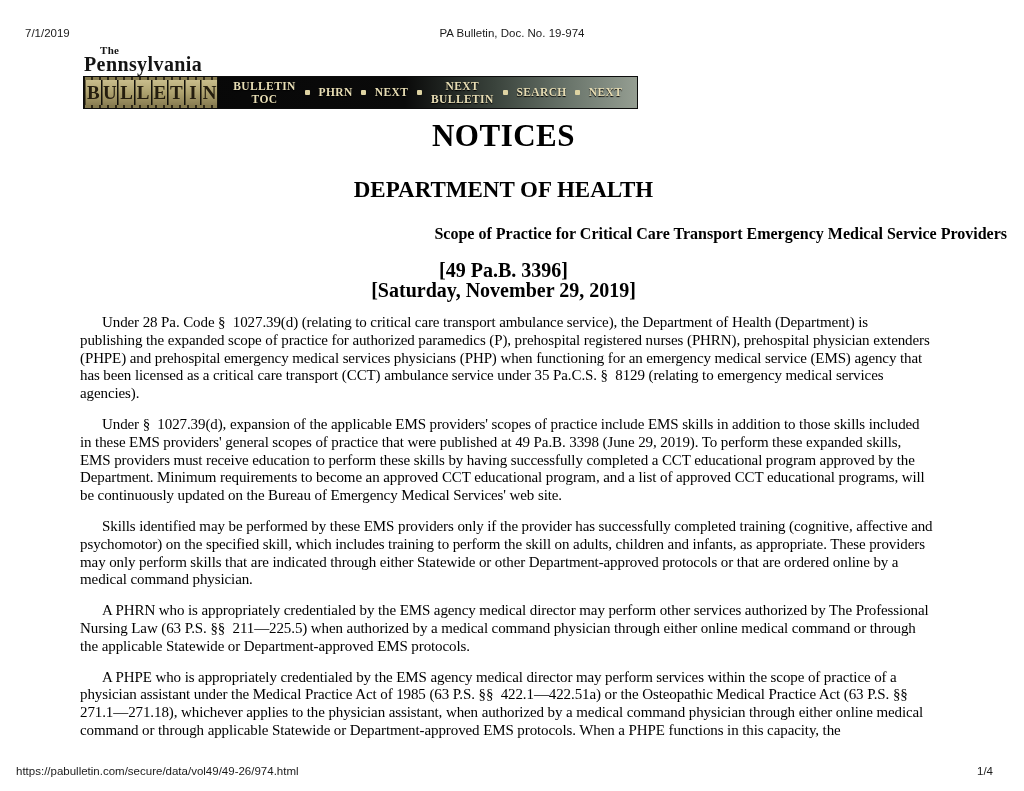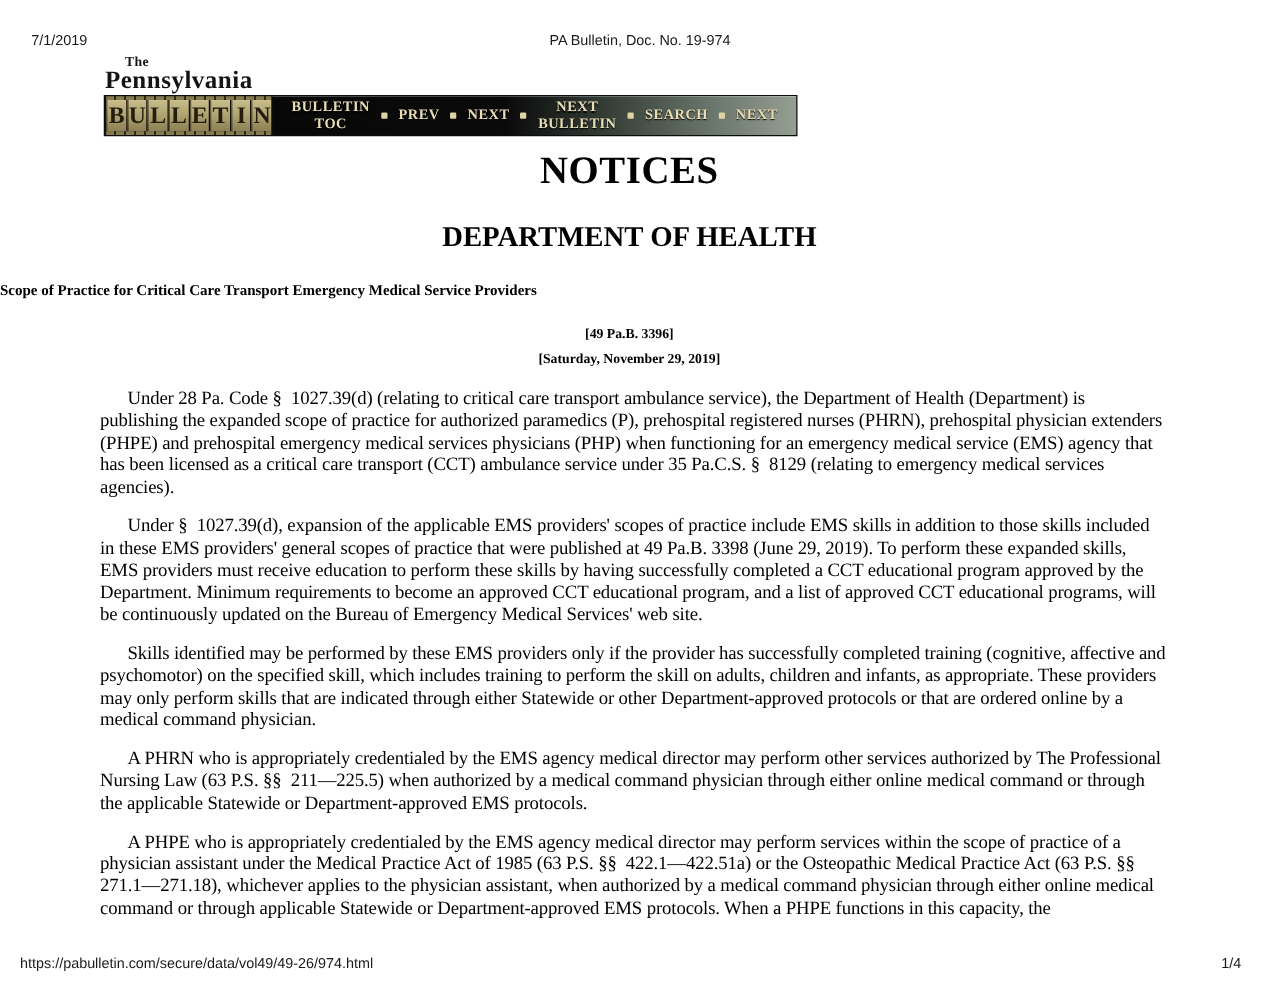--- a/index.html
+++ b/index.html
@@ -82,26 +82,26 @@
   .article { position: absolute; top: 100px; left: 0; right: 17px; }
   .section-title {
     margin-top: 18px; text-align: center;
     font-size: 31px; font-weight: bold; letter-spacing: .5px;
   }
   .agency-title {
     margin-top: 23px; text-align: center;
     font-size: 23px; font-weight: bold;
   }
   .subject-title {
-    margin-top: 22px; text-align: left;
-    font-size: 12px; font-weight: bold;
+    margin-top: 22px; text-align: right;
+    font-size: 16px; font-weight: bold;
   }
   .cite-block {
     margin-top: 18px; text-align: center;
-    font-size: 11px; font-weight: bold; line-height: 19.5px;
+    font-size: 20px; font-weight: bold; line-height: 19.5px;
   }
   .body-text {
     margin: 14px 74px 0 80px;
     font-size: 15px; line-height: 17.8px; letter-spacing: -0.1px;
     text-align: left;
   }
   .para { text-indent: 22px; white-space: pre-wrap; }
   .para + .para { margin-top: 13px; }
 </style>
 </head>
@@ -126,21 +126,21 @@
         <span class="tile">L</span>
         <span class="tile">L</span>
         <span class="tile">E</span>
         <span class="tile">T</span>
         <span class="tile">I</span>
         <span class="tile">N</span>
       </div>
       <div class="nav-area">
         <span class="nav-item two-line">BULLETIN TOC</span>
         <span class="nav-dot">•</span>
-        <span class="nav-item">PREV</span>
+        <span class="nav-item">PHRN</span>
         <span class="nav-dot">•</span>
         <span class="nav-item">NEXT</span>
         <span class="nav-dot">•</span>
         <span class="nav-item two-line">NEXT BULLETIN</span>
         <span class="nav-dot">•</span>
         <span class="nav-item">SEARCH</span>
         <span class="nav-dot">•</span>
         <span class="nav-item">NEXT</span>
       </div>
     </div>

